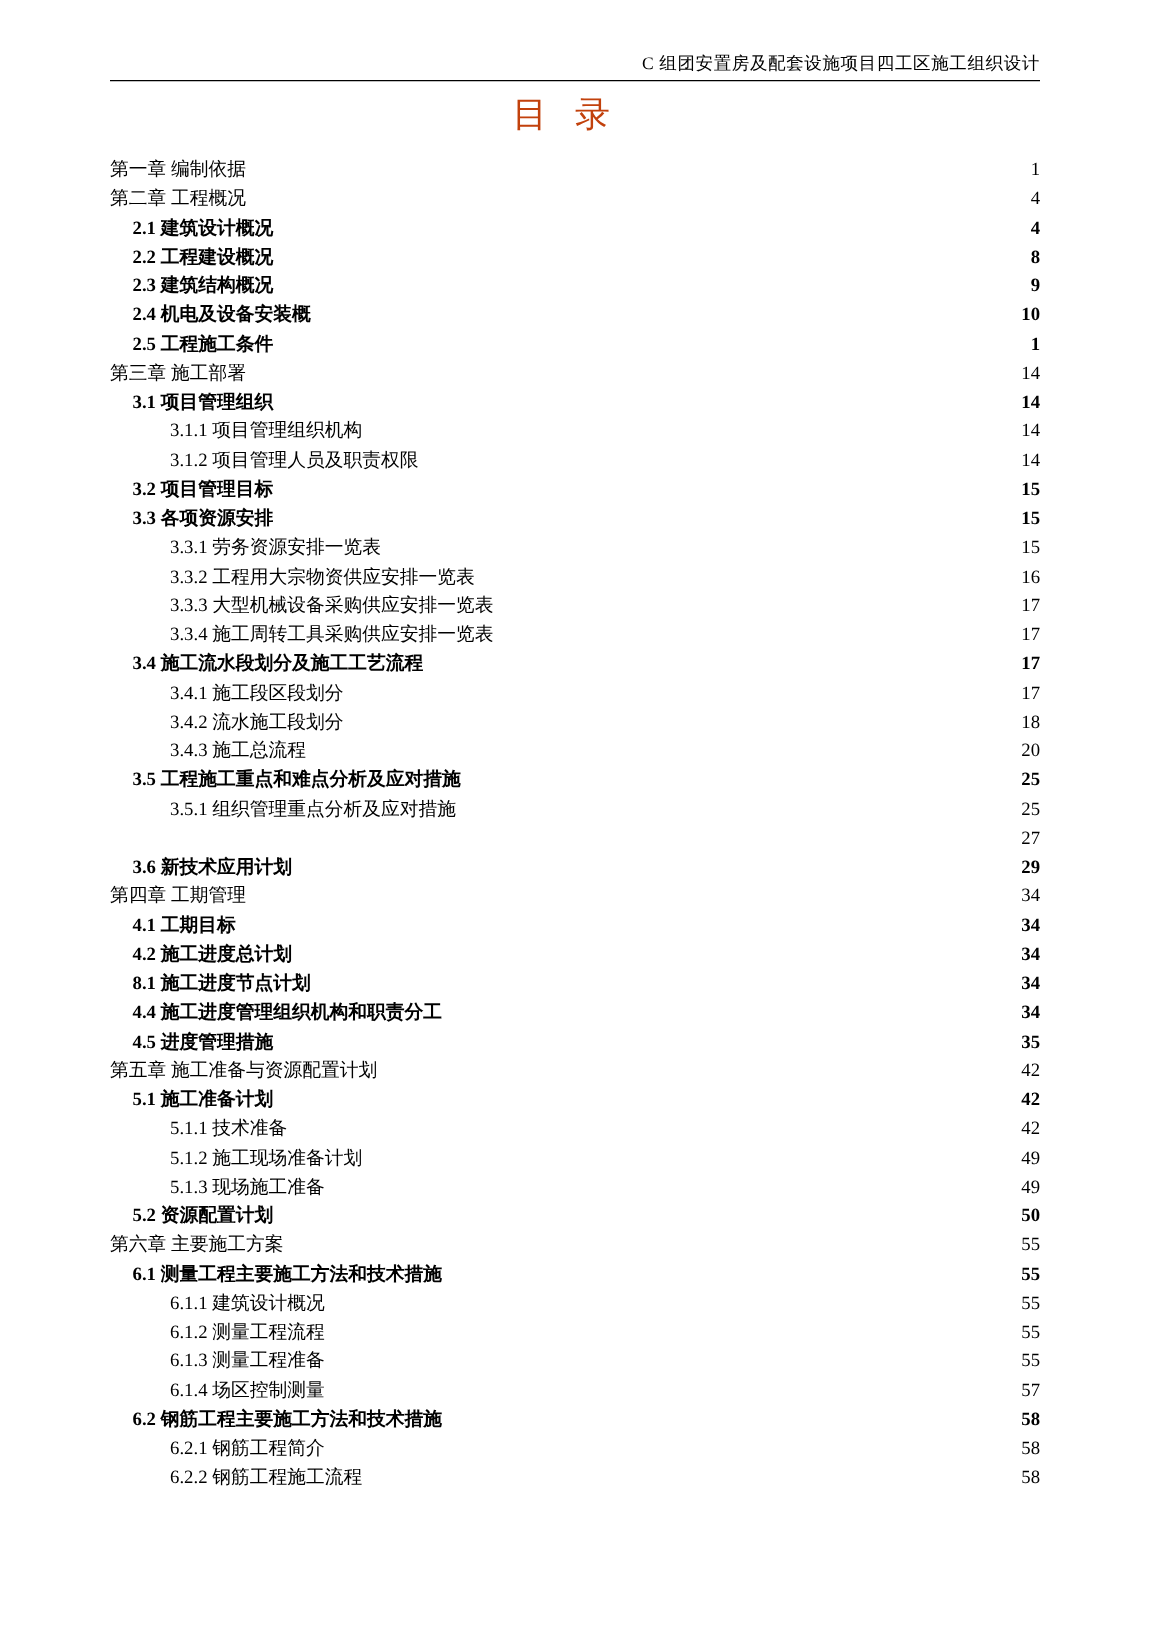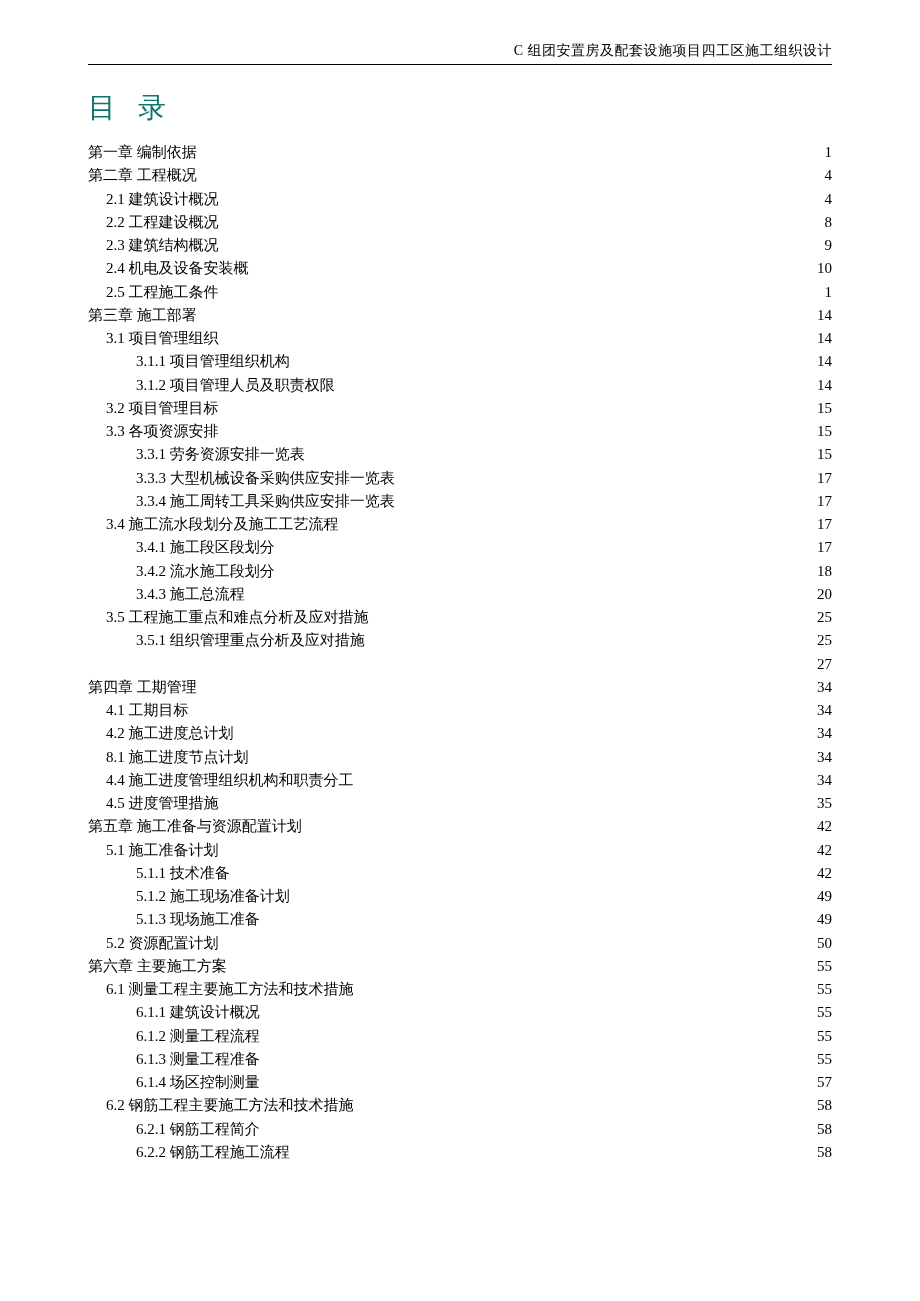--- a/index.html
+++ b/index.html
@@ -14,29 +14,29 @@
     width: 920px;
     height: 1301px;
     margin: 0 auto;
     box-sizing: border-box;
     padding: 42px 88px 30px 88px;
     position: relative;
   }
   .header-line {
     border-bottom: 1.5px solid #000;
     padding-bottom: 4px;
-    margin-bottom: 24px;
+    margin-bottom: 8px;
     text-align: right;
     font-size: 14px;
     letter-spacing: 0.5px;
   }
   .toc-title {
-    text-align: left;
+    text-align: center;
     font-size: 28px;
-    color: #0f766e;
+    color: #c2410c;
     letter-spacing: 22px;
     font-family: "SimSun", serif;
     margin-bottom: 14px;
   }
   .toc {
     font-size: 15px;
     line-height: 1.55;
   }
   .toc-row {
     display: flex;
@@ -60,21 +60,21 @@
     left: 0;
     right: 0;
     top: 0;
     overflow: hidden;
   }
   .toc-page {
     flex: 0 0 auto;
     text-align: right;
   }
   .lvl-0 { padding-left: 0; }
-  .lvl-1 { padding-left: 18px; }
+  .lvl-1 { padding-left: 18px; font-weight: bold; }
   .lvl-2 { padding-left: 48px; }
 </style>
 </head>
 <body>
 
 <div class="page">
 
   <div class="header-line">
     <span>C 组团安置房及配套设施项目四工区施工组织设计</span>
   </div>
@@ -146,20 +146,25 @@
         <span class="toc-label">3.3 各项资源安排</span>
         <span class="toc-leader"></span>
         <span class="toc-page">15</span>
       </div>
       <div class="toc-row lvl-2">
         <span class="toc-label">3.3.1 劳务资源安排一览表</span>
         <span class="toc-leader"></span>
         <span class="toc-page">15</span>
       </div>
       <div class="toc-row lvl-2">
+        <span class="toc-label">3.3.2 工程用大宗物资供应安排一览表</span>
+        <span class="toc-leader"></span>
+        <span class="toc-page">16</span>
+      </div>
+      <div class="toc-row lvl-2">
         <span class="toc-label">3.3.3 大型机械设备采购供应安排一览表</span>
         <span class="toc-leader"></span>
         <span class="toc-page">17</span>
       </div>
       <div class="toc-row lvl-2">
         <span class="toc-label">3.3.4 施工周转工具采购供应安排一览表</span>
         <span class="toc-leader"></span>
         <span class="toc-page">17</span>
       </div>
       <div class="toc-row lvl-1">
@@ -189,20 +194,25 @@
       </div>
       <div class="toc-row lvl-2">
         <span class="toc-label">3.5.1 组织管理重点分析及应对措施</span>
         <span class="toc-leader"></span>
         <span class="toc-page">25</span>
       </div>
       <div class="toc-row lvl-2">
         <span class="toc-leader"></span>
         <span class="toc-page">27</span>
       </div>
+      <div class="toc-row lvl-1">
+        <span class="toc-label">3.6 新技术应用计划</span>
+        <span class="toc-leader"></span>
+        <span class="toc-page">29</span>
+      </div>
       <div class="toc-row lvl-0">
         <span class="toc-label">第四章 工期管理</span>
         <span class="toc-leader"></span>
         <span class="toc-page">34</span>
       </div>
       <div class="toc-row lvl-1">
         <span class="toc-label">4.1 工期目标</span>
         <span class="toc-leader"></span>
         <span class="toc-page">34</span>
       </div>

